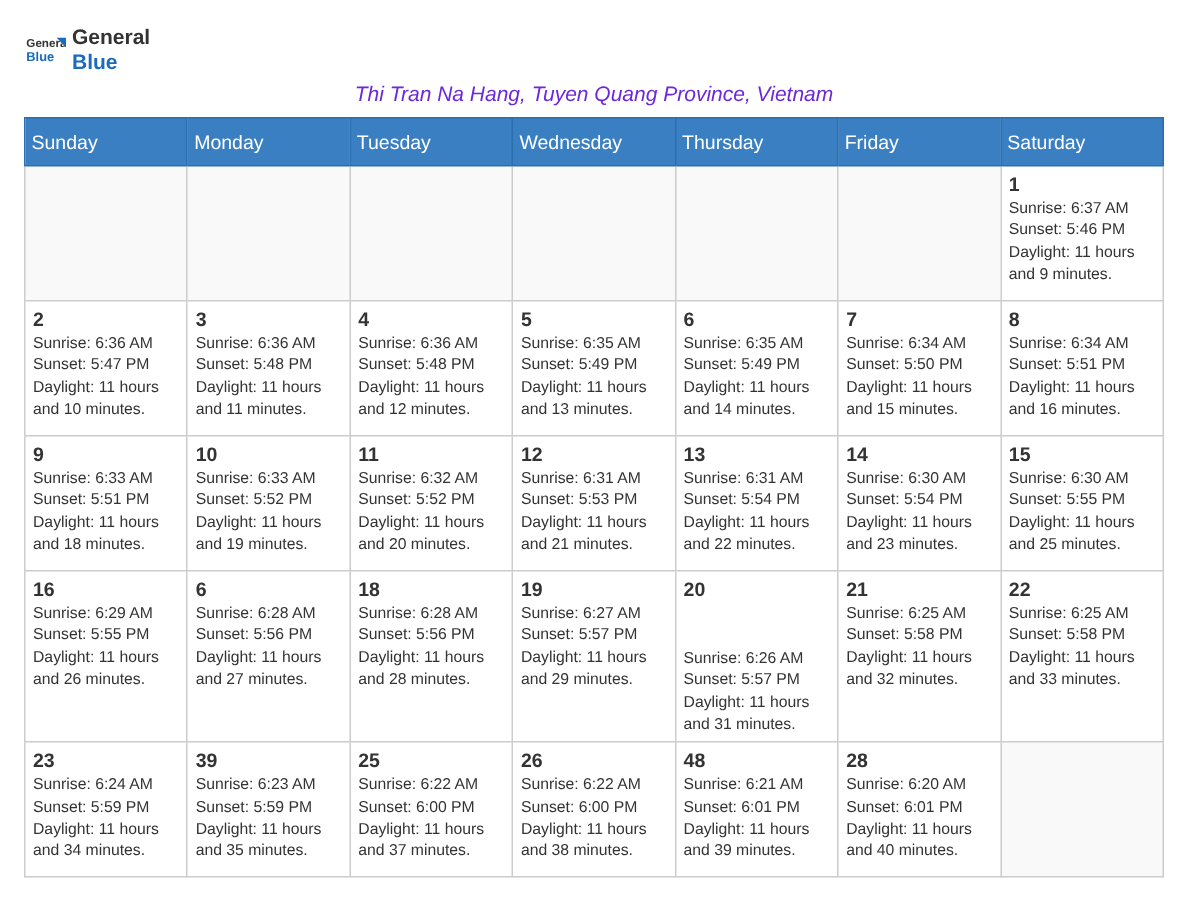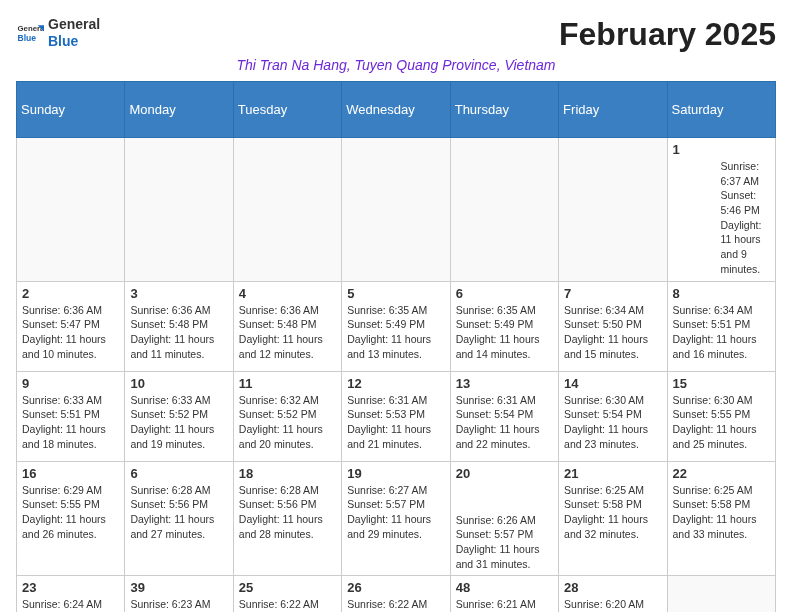--- a/index.html
+++ b/index.html
@@ -47,21 +47,21 @@
     }
     .calendar {
       width: 100%;
       border-collapse: collapse;
       border: 1px solid #ccc;
     }
     .calendar th {
       background: #3a7fc1;
       color: #fff;
       font-size: 13px;
-      padding: 20px 4px;
+      padding: 8px 4px;
       text-align: left;
       border: 1px solid #2a6faf;
       font-weight: normal;
     }
     .calendar td {
       width: 14.28%;
       vertical-align: top;
       border: 1px solid #ccc;
       padding: 4px 5px;
       height: 90px;
@@ -98,21 +98,20 @@
       <text x="2" y="28" font-size="11" fill="#1a6bbf" font-family="Arial" font-weight="bold">Blue</text>
       <polygon points="28,8 36,16 36,8" fill="#1a6bbf"></polygon>
     </svg>
     <div>
       <div class="logo-text">
         <span class="general">General</span><br>
         <span class="blue">Blue</span>
       </div>
     </div>
   </div>
-  <div class="month-title">February 2025</div>
 </div>
 
 <div class="subtitle">Thi Tran Na Hang, Tuyen Quang Province, Vietnam</div>
 
 <table class="calendar">
   <thead>
     <tr>
     <th>Sunday</th>
         <th>Monday</th>
         <th>Tuesday</th>
@@ -125,21 +124,21 @@
   <tbody id="calendar-body">
   <tr class="week-row">
         <td class="empty"></td>
         <td class="empty"></td>
         <td class="empty"></td>
         <td class="empty"></td>
         <td class="empty"></td>
         <td class="empty"></td>
         <td>
           <span class="day-number">1</span>
-          <div class="day-info" style="white-space: pre-line; margin-left: 48px;">Sunrise: 6:37 AM
+          <div class="day-info" style="white-space: pre-line;">Sunrise: 6:37 AM
 Sunset: 5:46 PM
 Daylight: 11 hours and 9 minutes.</div>
         </td>
       </tr>
       <tr class="week-row">
         <td>
           <span class="day-number">2</span>
           <div class="day-info" style="white-space: pre-line;">Sunrise: 6:36 AM
 Sunset: 5:47 PM
 Daylight: 11 hours and 10 minutes.</div>

